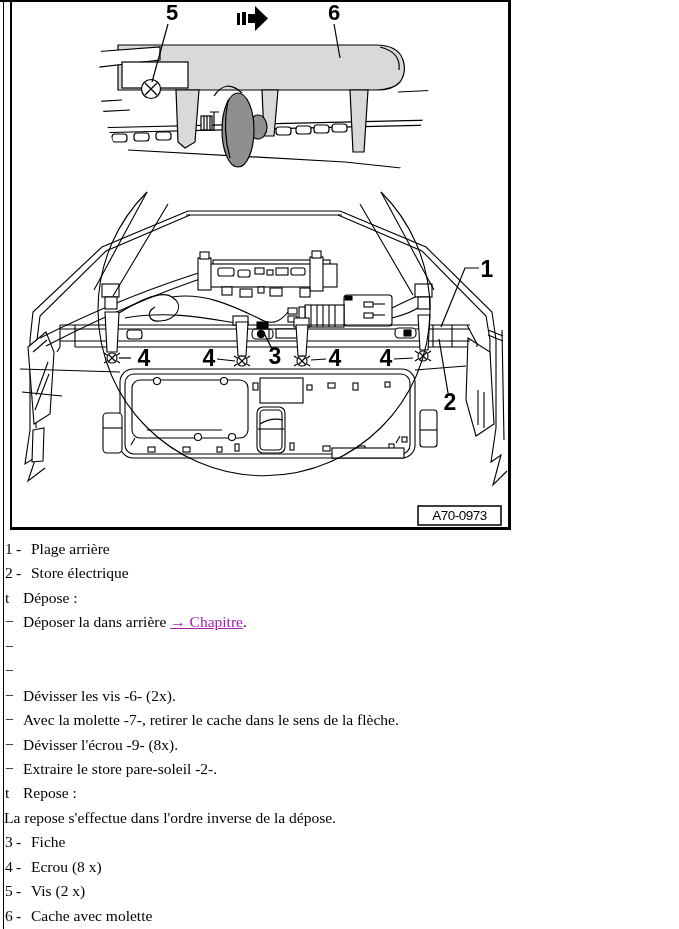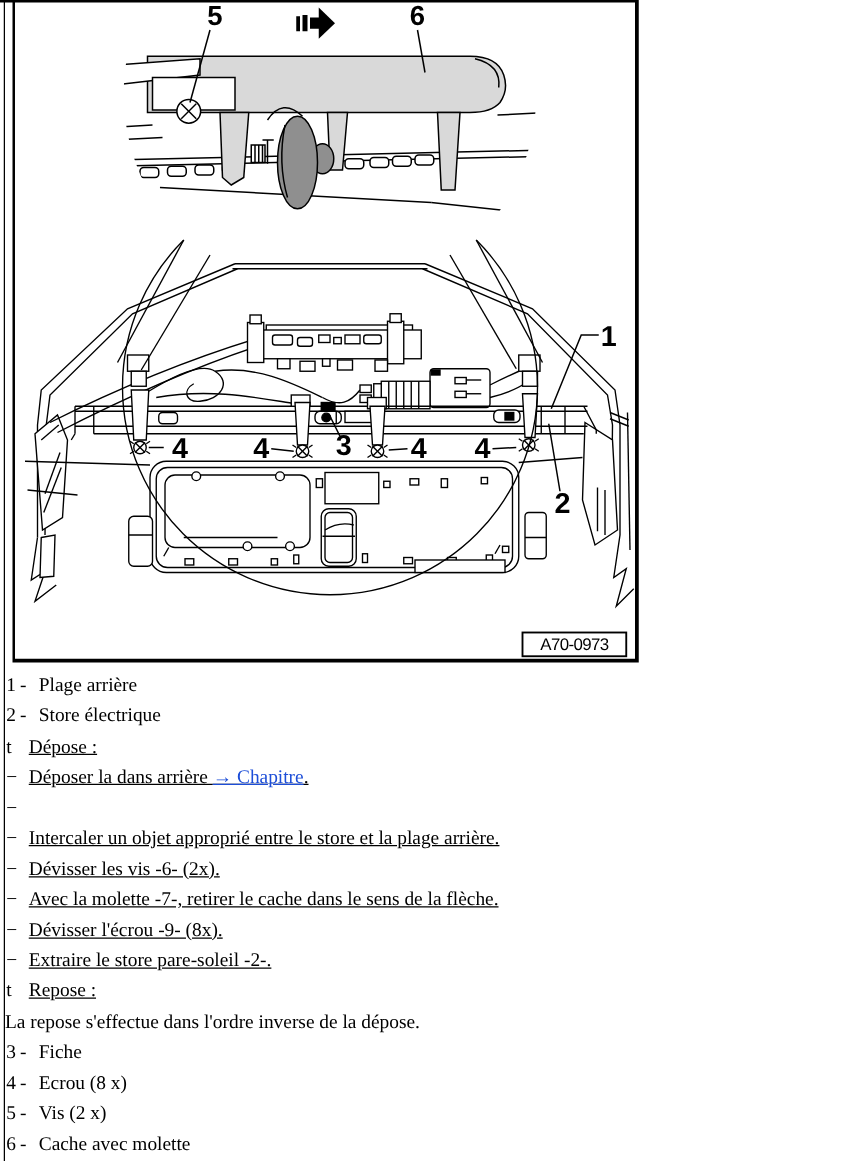--- a/index.html
+++ b/index.html
@@ -12,23 +12,23 @@
              border-top:2px solid #000;border-left:2px solid #000;
              border-right:3px solid #000;border-bottom:3px solid #000;pointer-events:none;}
   .fig-topcap{position:absolute;left:0;top:0;width:11px;height:2px;background:#000;}
   .fig-svg{position:absolute;left:0;top:0;}
   
   #textblock{position:absolute;left:0;top:537px;width:679px;}
   .tl{position:relative;height:24.45px;line-height:24.45px;font-size:15.5px;white-space:nowrap;}
   .tl .mk{position:absolute;left:5px;}
   .tl .hy{position:absolute;left:16px;}
   .tl.num .tx{padding-left:31px;display:inline-block;}
-  .tl.sec .tx,.tl.step .tx{padding-left:23px;display:inline-block;text-decoration:underline;}
+  .tl.sec .tx,.tl.step .tx{padding-left:23px;display:inline-block;}
   .tl.plain .tx{padding-left:4px;display:inline-block;}
-  .tl a{color:#1d4ed8;text-decoration:underline;cursor:pointer;}
+  .tl a{color:#a21caf;text-decoration:underline;cursor:pointer;}
   svg text{font-family:"Liberation Sans", sans-serif;}
   .callout{font-weight:bold;font-size:23px;}
   .detail-label{font-weight:bold;font-size:22px;}
   .figcode{font-size:13.5px;letter-spacing:-0.5px;}
 </style>
 </head>
 <body>
 
 <div id="page">
 
@@ -293,21 +293,21 @@
   <div class="fig-frame"></div>
   <div class="fig-topcap"></div>
   <div class="vline"></div>
 
   <div id="textblock">
       <div class="tl num"><span class="mk">1</span><span class="hy">-</span><span class="tx">Plage arrière</span></div>
       <div class="tl num"><span class="mk">2</span><span class="hy">-</span><span class="tx">Store électrique</span></div>
       <div class="tl sec"><span class="mk">t</span><span class="tx">Dépose :</span></div>
       <div class="tl step"><span class="mk">−</span><span class="tx"><span>Déposer la dans arrière </span><a href="#">→ Chapitre</a><span>.</span></span></div>
       <div class="tl step"><span class="mk">−</span></div>
-      <div class="tl step"><span class="mk">−</span><span class="tx">Intercaler un objet approprié entre le store et la plage arrière.</span></div>
+      <div class="tl step"><span class="mk">−</span></div>
       <div class="tl step"><span class="mk">−</span><span class="tx">Dévisser les vis -6- (2x).</span></div>
       <div class="tl step"><span class="mk">−</span><span class="tx">Avec la molette -7-, retirer le cache dans le sens de la flèche.</span></div>
       <div class="tl step"><span class="mk">−</span><span class="tx">Dévisser l'écrou -9- (8x).</span></div>
       <div class="tl step"><span class="mk">−</span><span class="tx">Extraire le store pare-soleil -2-.</span></div>
       <div class="tl sec"><span class="mk">t</span><span class="tx">Repose :</span></div>
       <div class="tl plain"><span class="tx">La repose s'effectue dans l'ordre inverse de la dépose.</span></div>
       <div class="tl num"><span class="mk">3</span><span class="hy">-</span><span class="tx">Fiche</span></div>
       <div class="tl num"><span class="mk">4</span><span class="hy">-</span><span class="tx">Ecrou (8 x)</span></div>
       <div class="tl num"><span class="mk">5</span><span class="hy">-</span><span class="tx">Vis (2 x)</span></div>
       <div class="tl num"><span class="mk">6</span><span class="hy">-</span><span class="tx">Cache avec molette</span></div>

